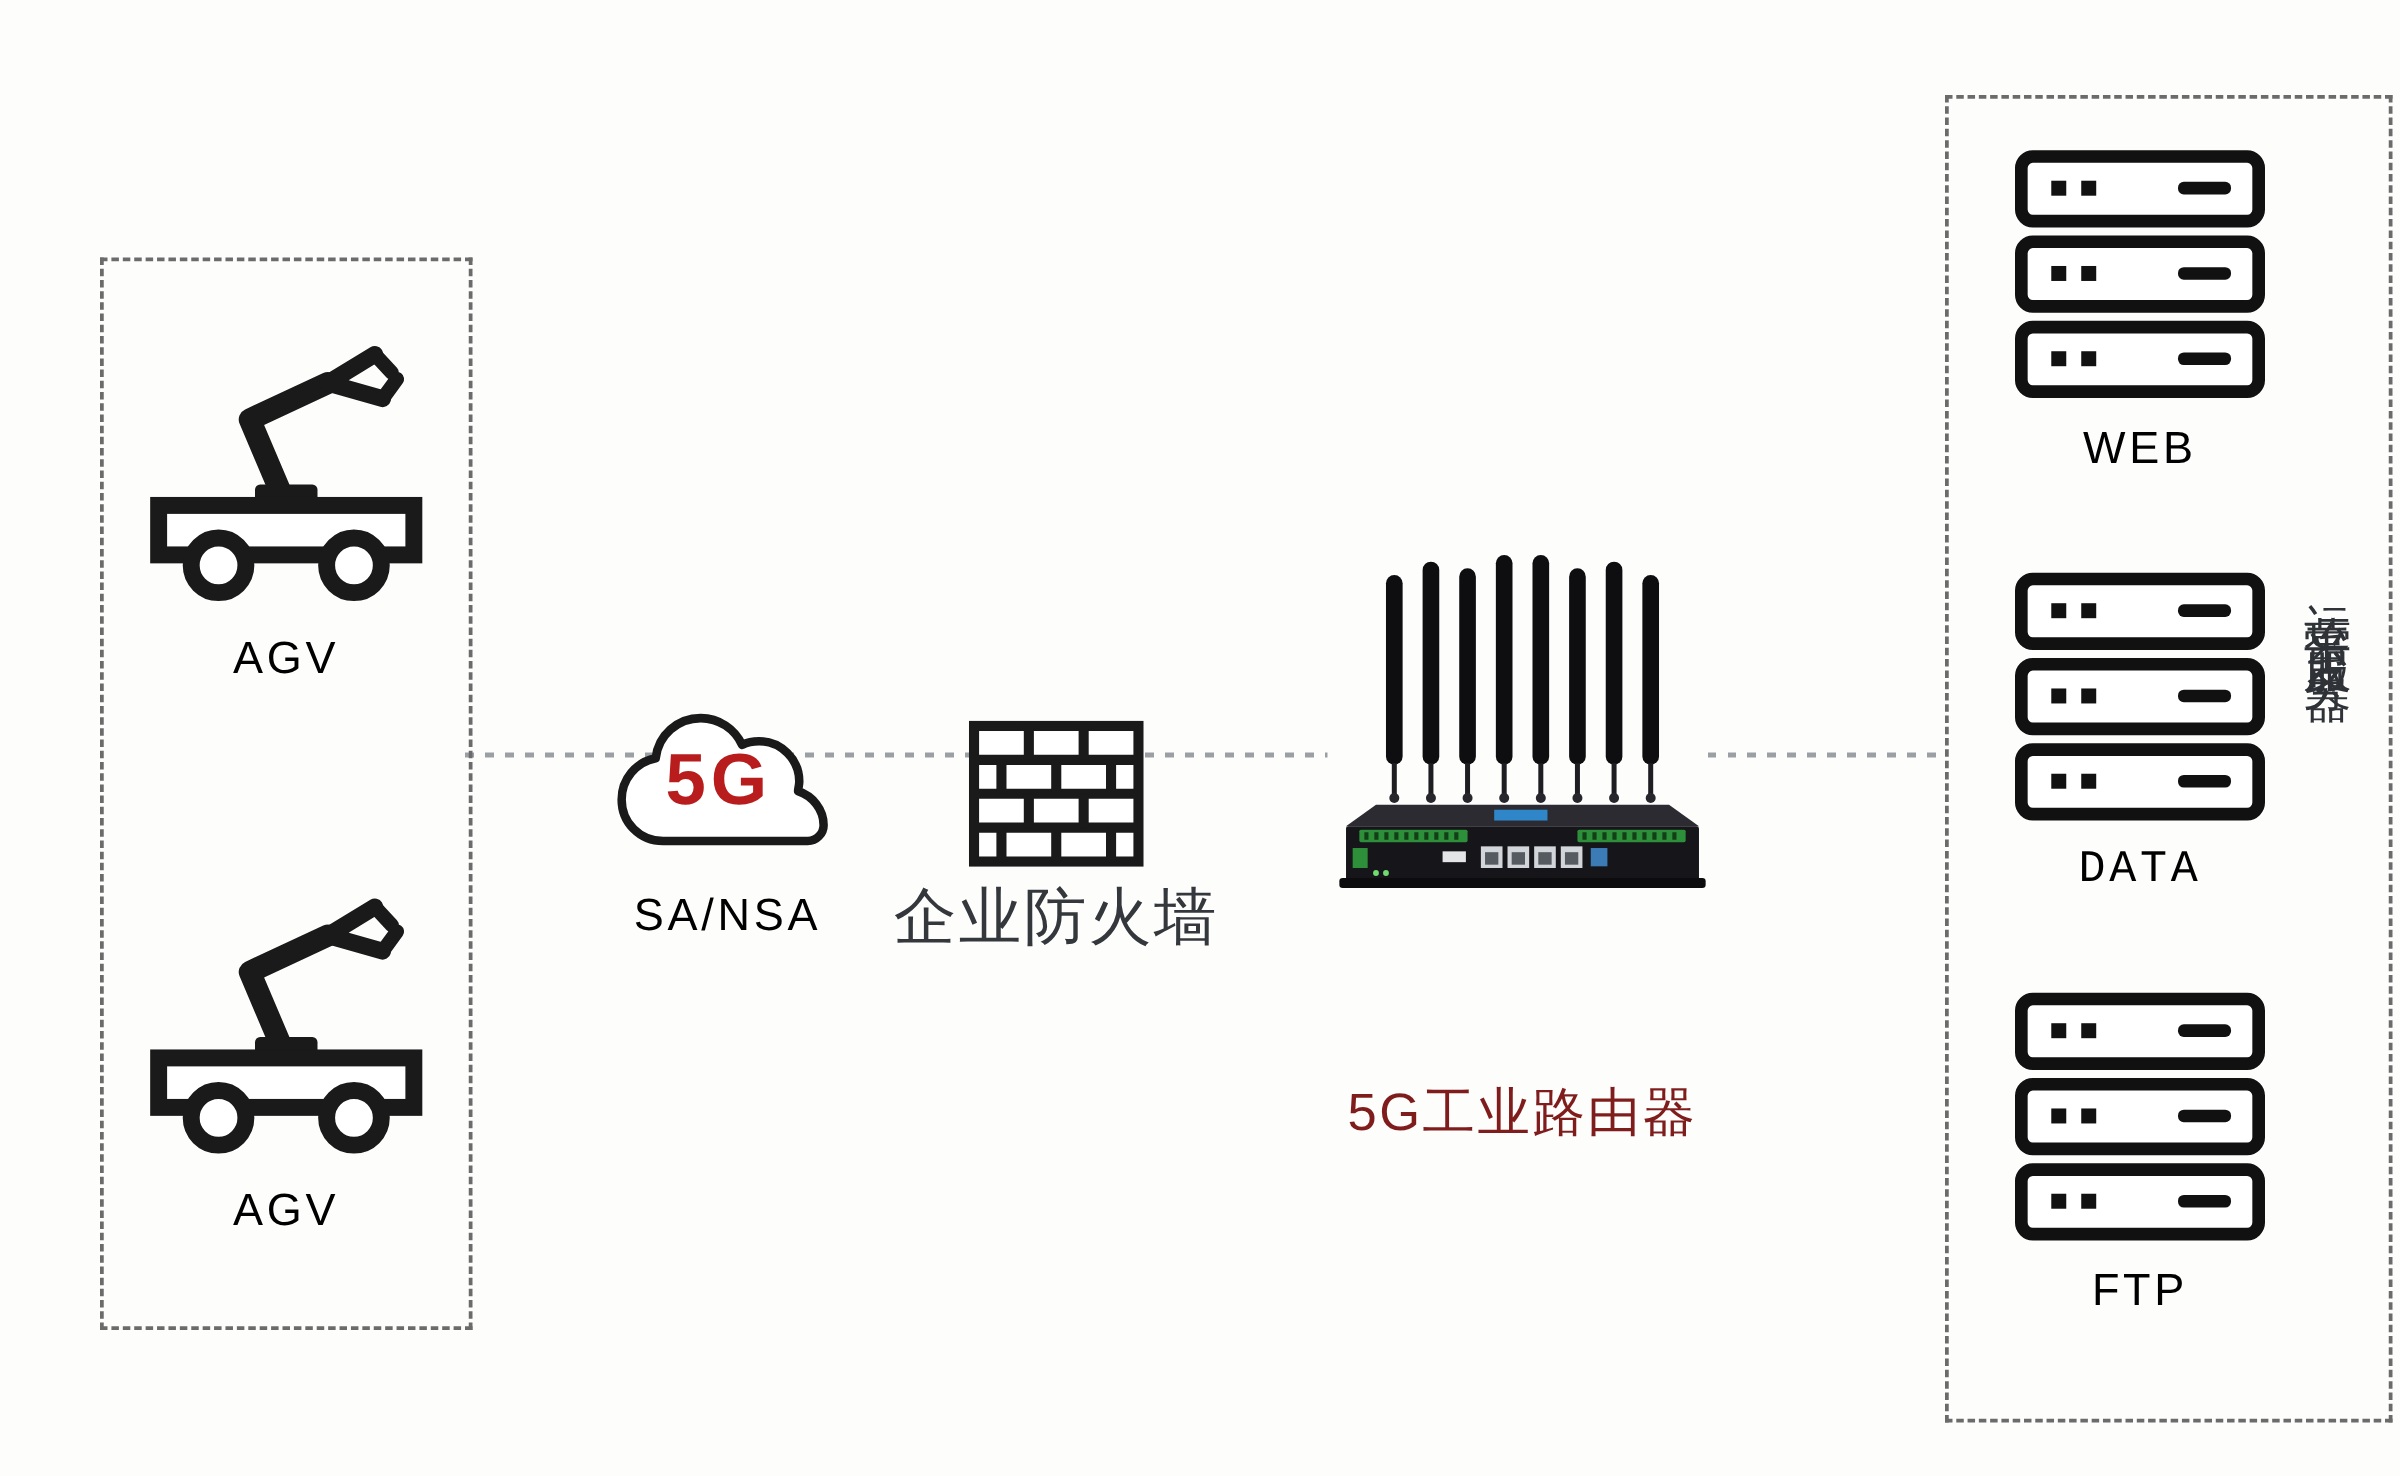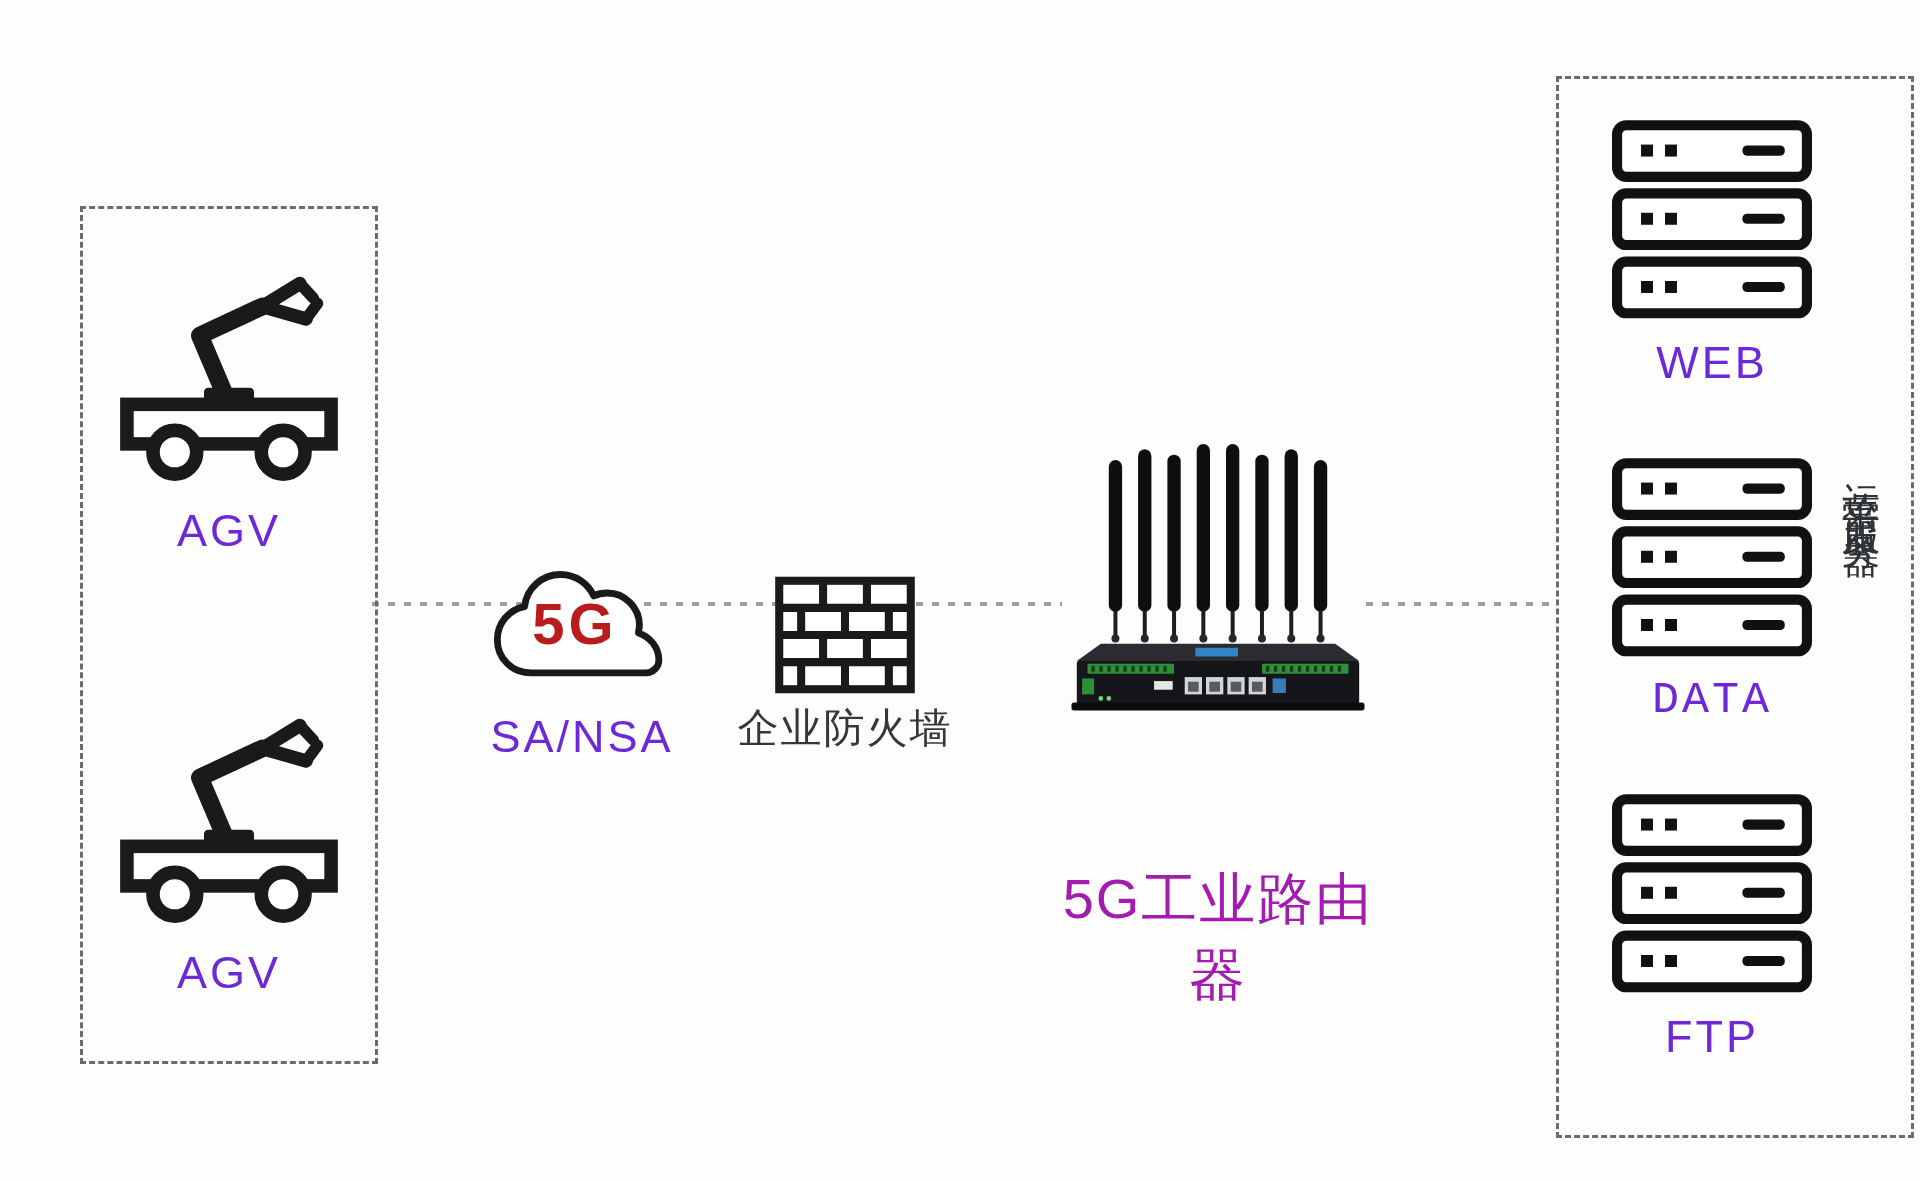--- a/index.html
+++ b/index.html
@@ -32,21 +32,21 @@
   .dotline.seg2 { left:1366px; width:190px; }
 
   
   .node {
     position:absolute; margin:0; z-index:2;
     display:flex; flex-direction:column; align-items:center;
   }
   .node svg { display:block; }
   .caption {
     margin-top:10px;
-    font-size:45px; color:#6d28d9; letter-spacing:3px;
+    font-size:36px; color:#000000; letter-spacing:3px;
     text-align:center; line-height:1.1; white-space:nowrap;
   }
   .caption.dark { color:#34383c; letter-spacing:2px; }
 
   .agv-node-1 { left:104px; top:246px; width:250px; }
   .agv-node-2 { left:104px; top:688px; width:250px; }
 
   .cloud-node { left:482px; top:556px; width:200px; }
   .cloud-wrap { position:relative; width:200px; height:146px; }
   .cloud-badge {
@@ -54,21 +54,21 @@
     text-align:center; font-size:58px; font-weight:bold;
     color:#b91c1c; letter-spacing:4px;
     text-shadow:0 0 2px #ffffff;
   }
 
   .firewall-node { left:770px; top:560px; width:150px; }
 
   .router-node { left:1058px; top:440px; width:320px; }
   .router-caption {
     position:absolute; left:1048px; top:862px; width:340px; z-index:2;
-    font-size:56px; color:#a21caf; letter-spacing:2px; text-align:center;
+    font-size:42px; color:#7f1d1d; letter-spacing:2px; text-align:center;
   }
 
   .server-node-web  { left:1606px; top:116px; width:212px; }
   .server-node-data { left:1606px; top:454px; width:212px;font-family:Liberation Mono, monospace; }
   .server-node-ftp  { left:1606px; top:790px; width:212px; }
 
   .side-label {
     position:absolute; left:1842px; top:452px; height:400px; z-index:2;
     writing-mode:vertical-rl; text-orientation:upright;
     font-size:38px; color:#2f3337; letter-spacing:10px; line-height:1;
@@ -233,21 +233,21 @@
         </svg>
       <div class="cloud-badge">5G</div>
     </div>
     <figcaption class="caption">SA/NSA</figcaption>
   </figure>
 
   <figure class="node firewall-node">
     <svg width="150" height="150">
         <use href="#sym-firewall"></use>
       </svg>
-    <figcaption class="caption dark" style="font-size:41px; margin-top:-4px;">企业防火墙</figcaption>
+    <figcaption class="caption dark" style="font-size:50px; margin-top:-4px;">企业防火墙</figcaption>
   </figure>
 
   <figure class="node router-node">
     <svg width="320" height="313">
         <use href="#sym-router"></use>
       </svg>
   </figure>
   <div class="router-caption">5G工业路由器</div>
 
   <div class="group-box right-box"></div>

